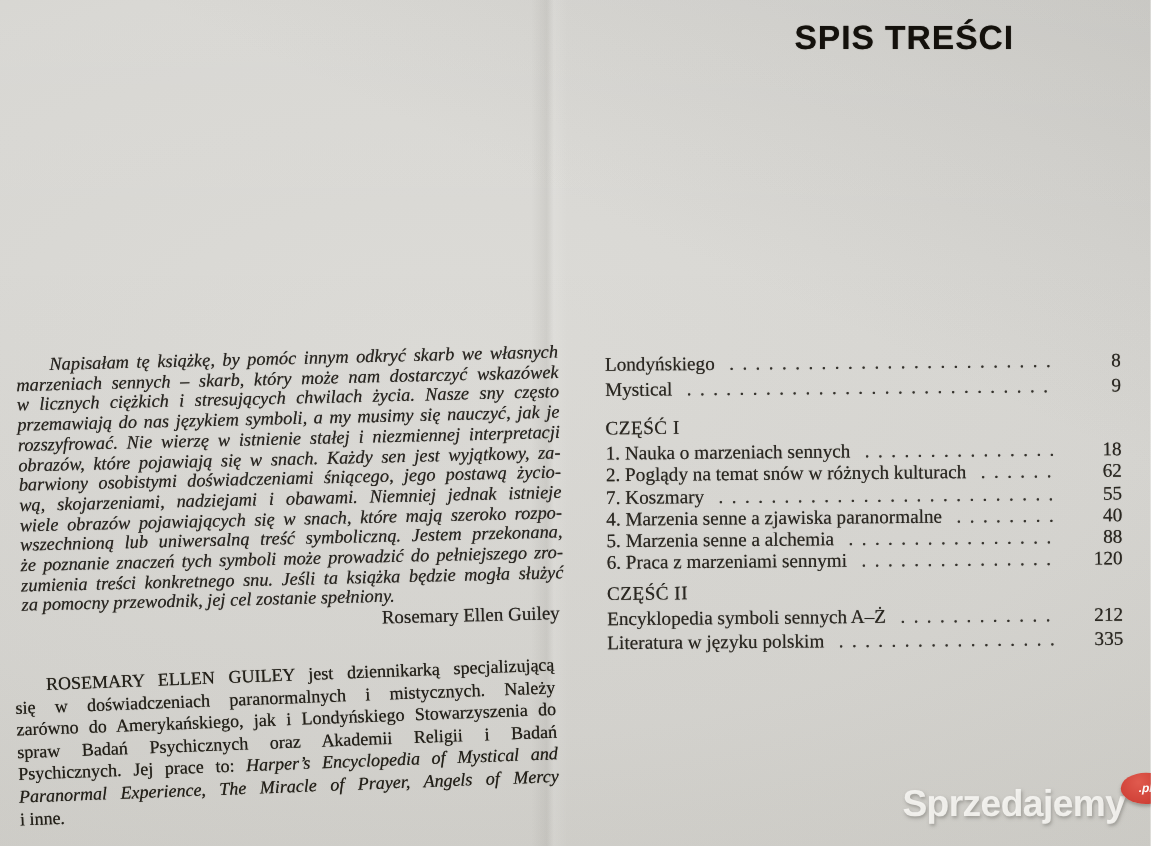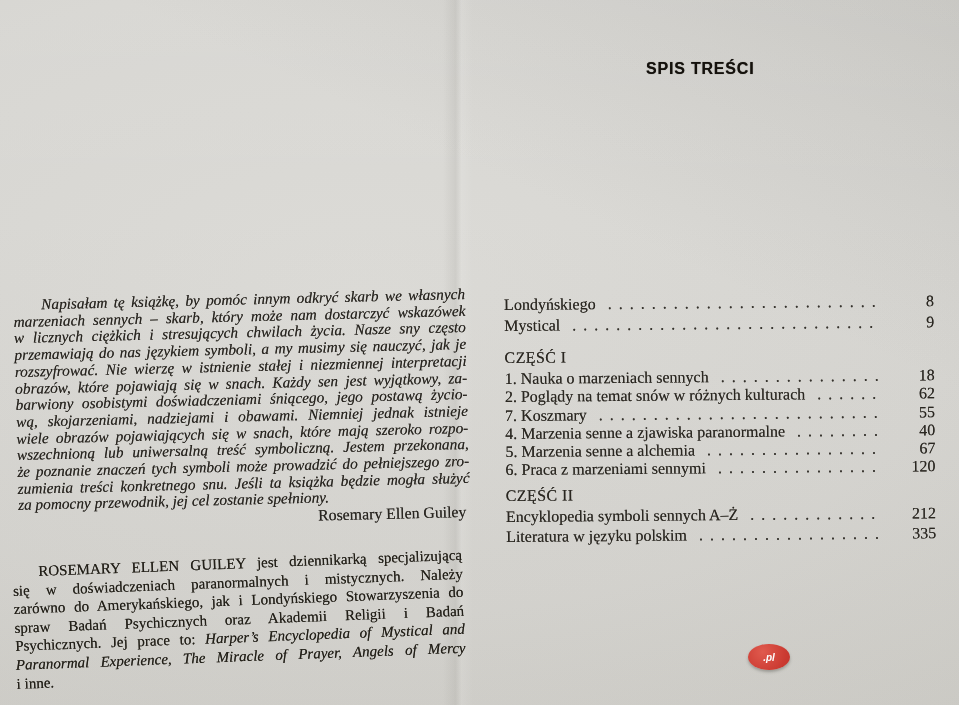--- a/index.html
+++ b/index.html
@@ -19,25 +19,24 @@
     position:absolute;inset:0;pointer-events:none;
     background:linear-gradient(to bottom, rgba(255,255,255,0.05) 0%, rgba(0,0,0,0) 30%, rgba(118,112,98,0.06) 96%);
   }
   .gutter{
     position:absolute;top:0;left:443px;width:30px;height:705px;pointer-events:none;
     background:linear-gradient(90deg, rgba(138,136,130,0) 0%, rgba(138,136,130,0.15) 42%, rgba(255,255,255,0.10) 62%, rgba(138,136,130,0) 100%);
   }
 
   
   .spis-title{
-    position:absolute;left:646px;top:16px;
+    position:absolute;left:662px;top:16px;
     font-family:"Liberation Sans","DejaVu Sans",sans-serif;
-    font-weight:700;font-size:16px;letter-spacing:0.8px;color:#14110c;
+    font-weight:700;font-size:28px;letter-spacing:0.8px;color:#14110c;
     text-shadow:0 0 0.7px rgba(20,17,12,0.75);
-    margin-top:44px;
   }
   .toc{
     position:absolute;left:504px;top:296px;width:430px;
     font-size:16px;color:#2a2721;
     transform:rotate(-0.5deg);transform-origin:top left;
     text-shadow:0 0 0.6px rgba(42,39,33,0.7);
   }
   .toc .row{display:flex;align-items:baseline;height:21px;}
   .toc .sec .row{height:18.3px;}
   .toc .sec2 .row{height:20px;}
@@ -174,21 +173,21 @@
           <span class="pg">55</span>
         </div>
         <div class="row">
           <span class="lbl">4. Marzenia senne a zjawiska paranormalne</span>
           <span class="dots">. . . . . . . . . . . . . . . . . . . . . . . . . . . . . . . . . . . . . . . . . . . . . . . .</span>
           <span class="pg">40</span>
         </div>
         <div class="row">
           <span class="lbl">5. Marzenia senne a alchemia</span>
           <span class="dots">. . . . . . . . . . . . . . . . . . . . . . . . . . . . . . . . . . . . . . . . . . . . . . . .</span>
-          <span class="pg">67</span>
+          <span class="pg">88</span>
         </div>
         <div class="row">
           <span class="lbl">6. Praca z marzeniami sennymi</span>
           <span class="dots">. . . . . . . . . . . . . . . . . . . . . . . . . . . . . . . . . . . . . . . . . . . . . . . .</span>
           <span class="pg">120</span>
         </div>
       </div>
 
       <div class="part-h h2">CZĘŚĆ II</div>
 
@@ -202,16 +201,17 @@
           <span class="lbl">Literatura w języku polskim</span>
           <span class="dots">. . . . . . . . . . . . . . . . . . . . . . . . . . . . . . . . . . . . . . . . . . . . . . . .</span>
           <span class="pg">335</span>
         </div>
       </div>
 
     </div>
   </div>
 
   <div class="watermark">
+    <span class="wm-word">Sprzedajemy</span>
     <span class="wm-badge">.pl</span>
   </div>
 
 </div>
 
 </body></html>

